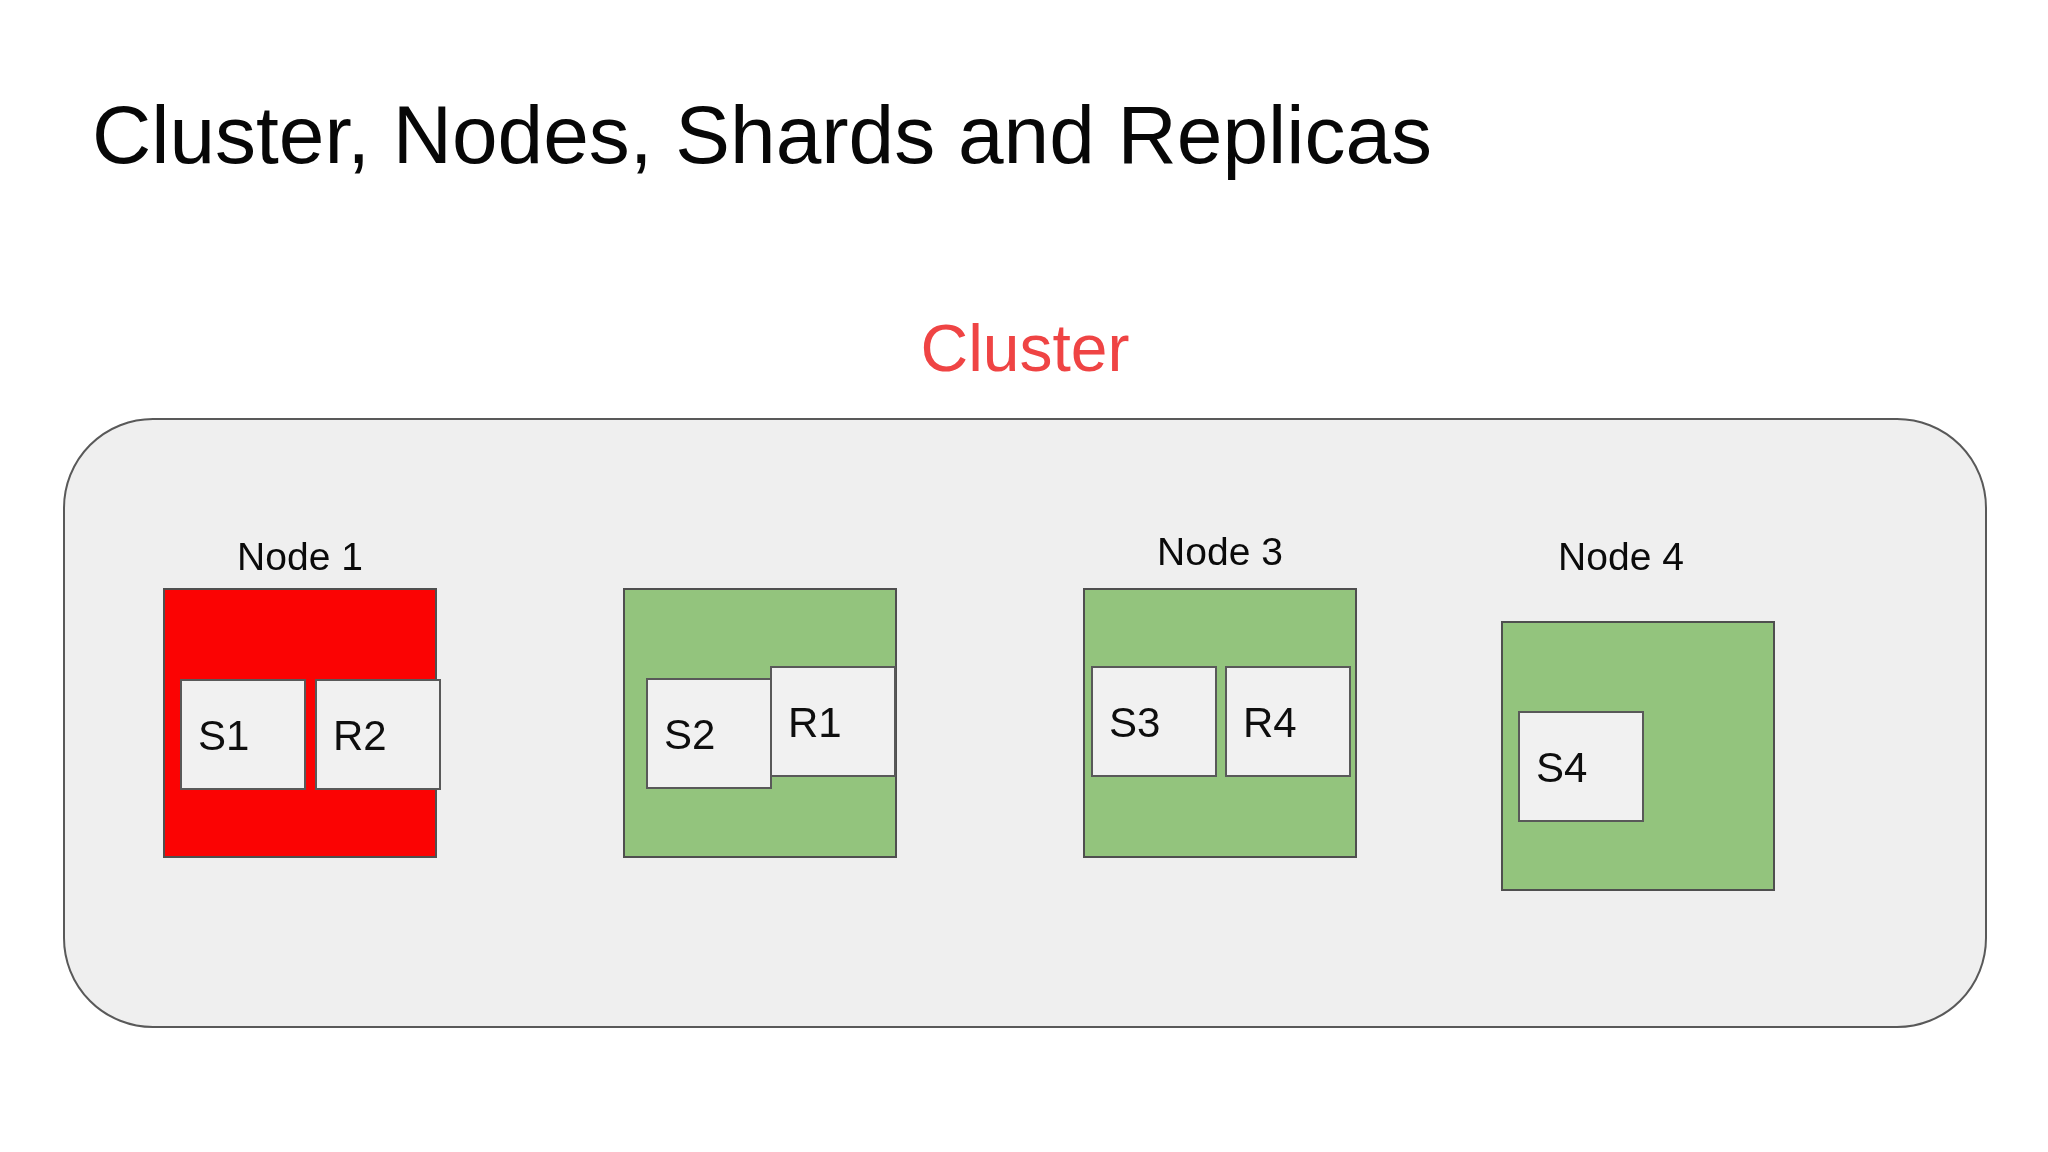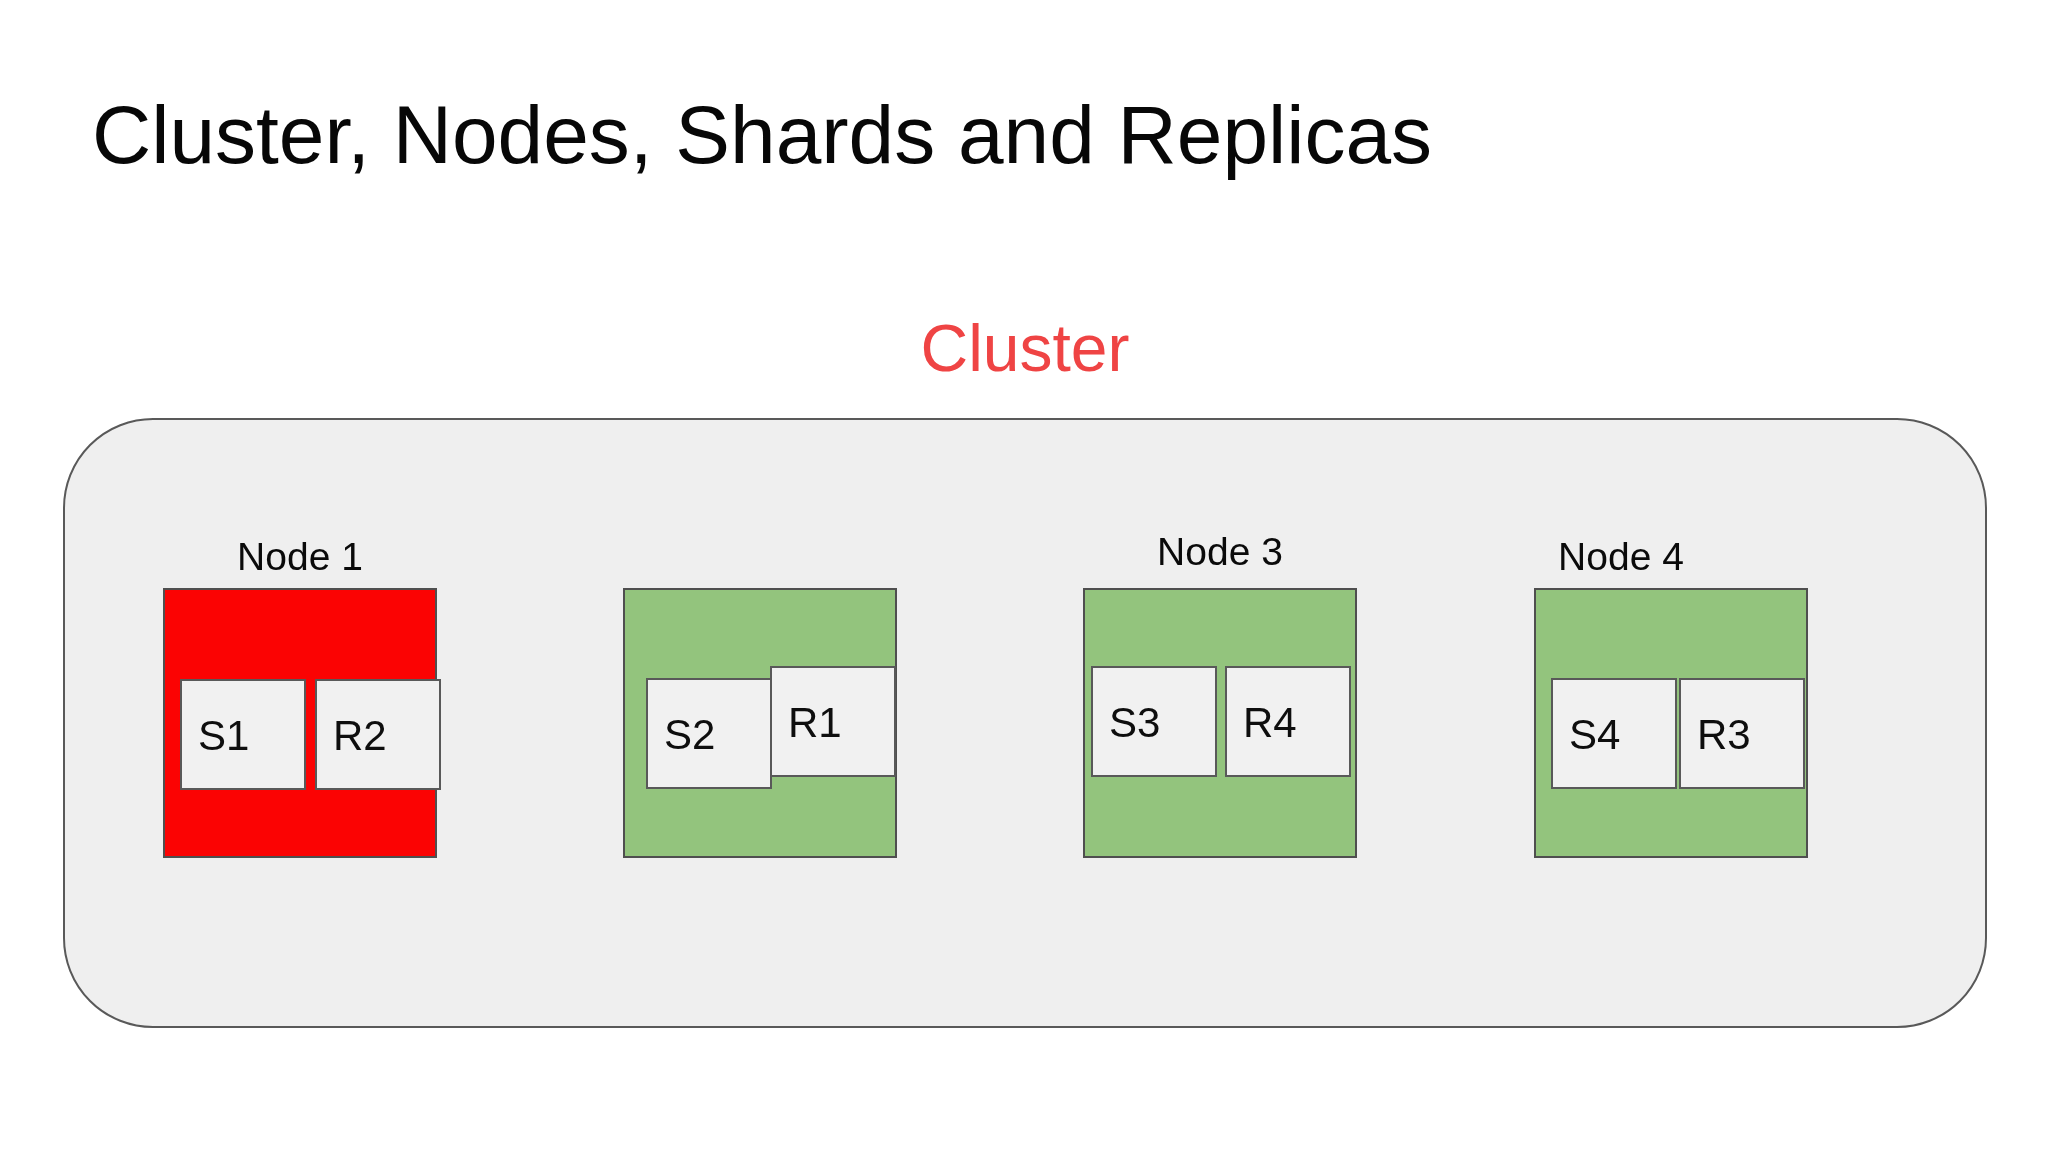--- a/index.html
+++ b/index.html
@@ -64,21 +64,21 @@
   .node {
     position: absolute;
     top: 168px;
     width: 270px;   
     height: 266px;  
     border: 2px solid #4f4f4f;
   }
   .n-1 { left: 98px; }
   .n-2 { left: 558px; }
   .n-3 { left: 1018px; }
-  .n-4 { left: 1469px; }
+  .n-4 { left: 1436px; margin-top: 33px; }
   .tile {
     position: absolute;
     width: 106px;   
     height: 104px;  
     border: 2px solid #595959;
     background: #f1f1f1;
     display: flex;
     align-items: center;
     justify-content: flex-start;
     padding-left: 16px;
@@ -121,17 +121,16 @@
 
     <div class="node-label nl-3">Node 3</div>
     <div class="node n-3" style="background-color: rgb(147, 196, 125);">
       <div class="tile shard">S3</div>
       <div class="tile replica">R4</div>
     </div>
 
     <div class="node-label nl-4">Node 4</div>
     <div class="node n-4" style="background-color: rgb(147, 196, 125);">
       <div class="tile shard">S4</div>
-      <div class="tile replica">R3</div>
     </div>
 
   </div>
 </div>
 
 </body></html>

